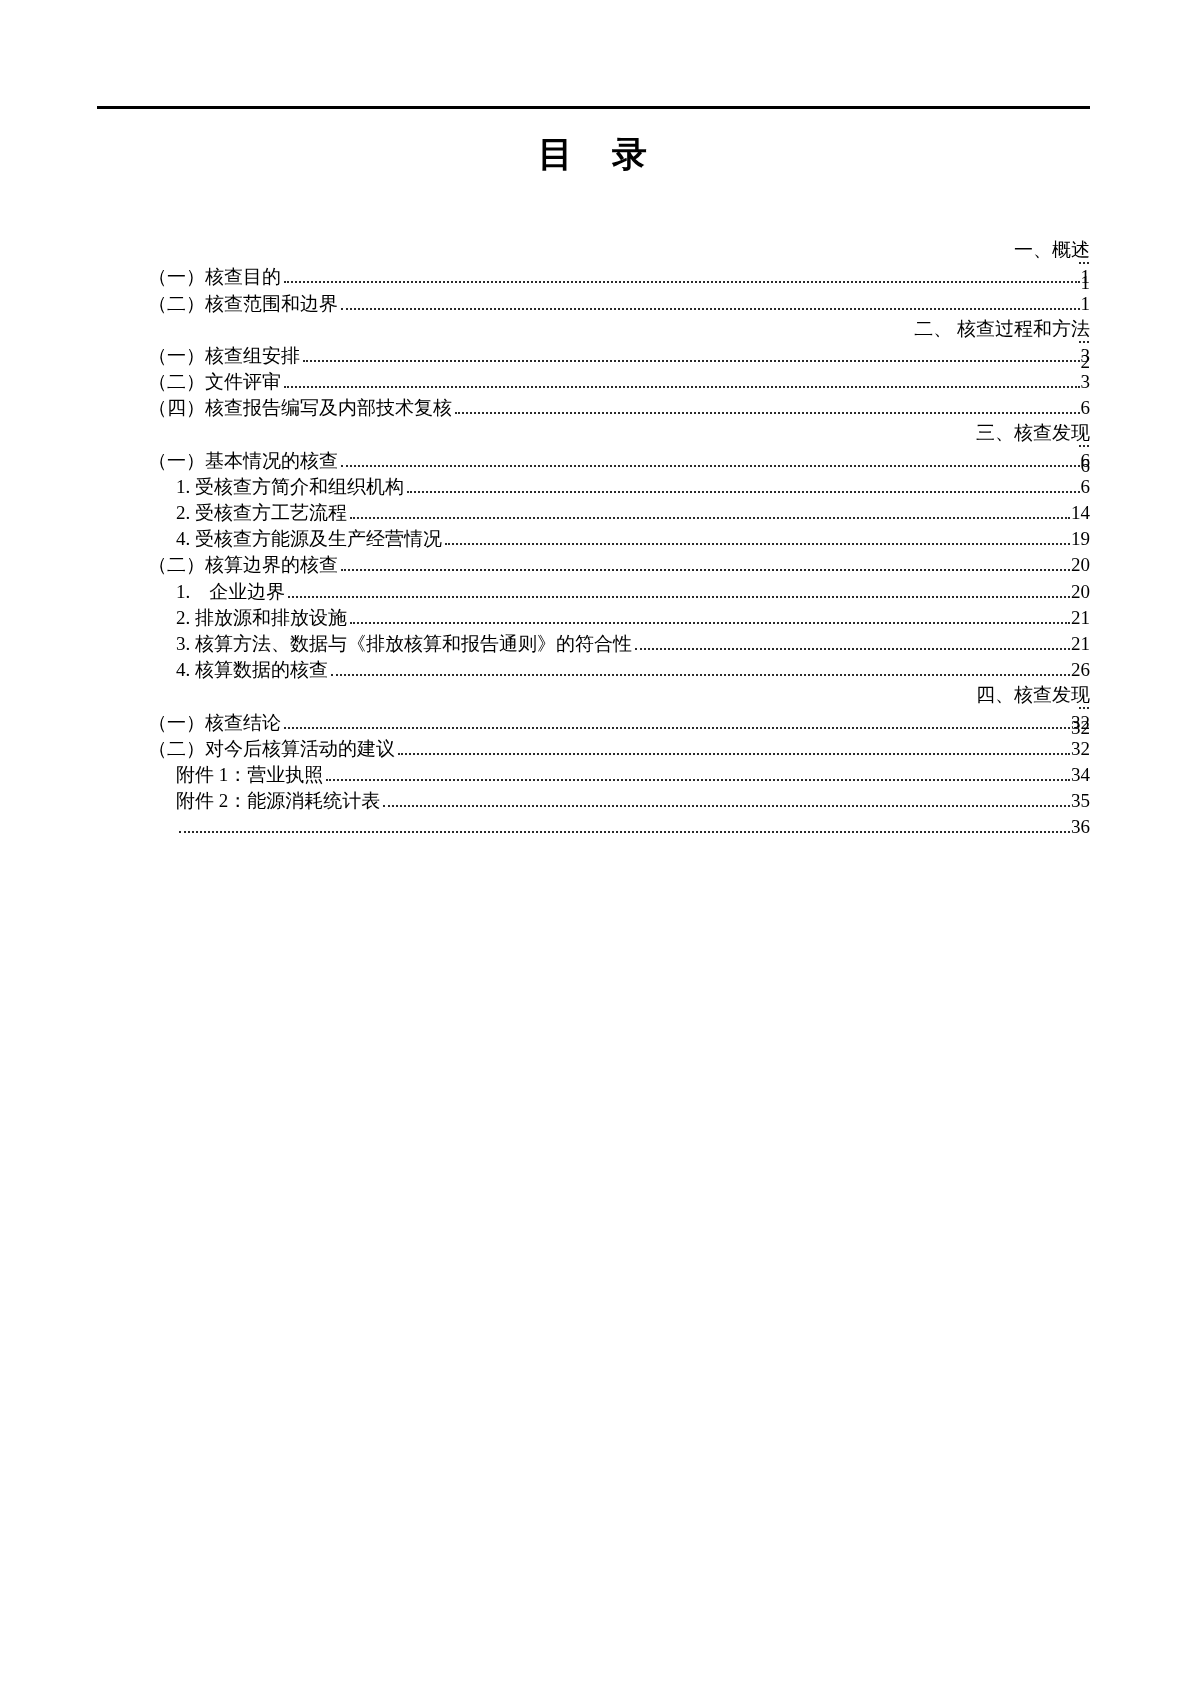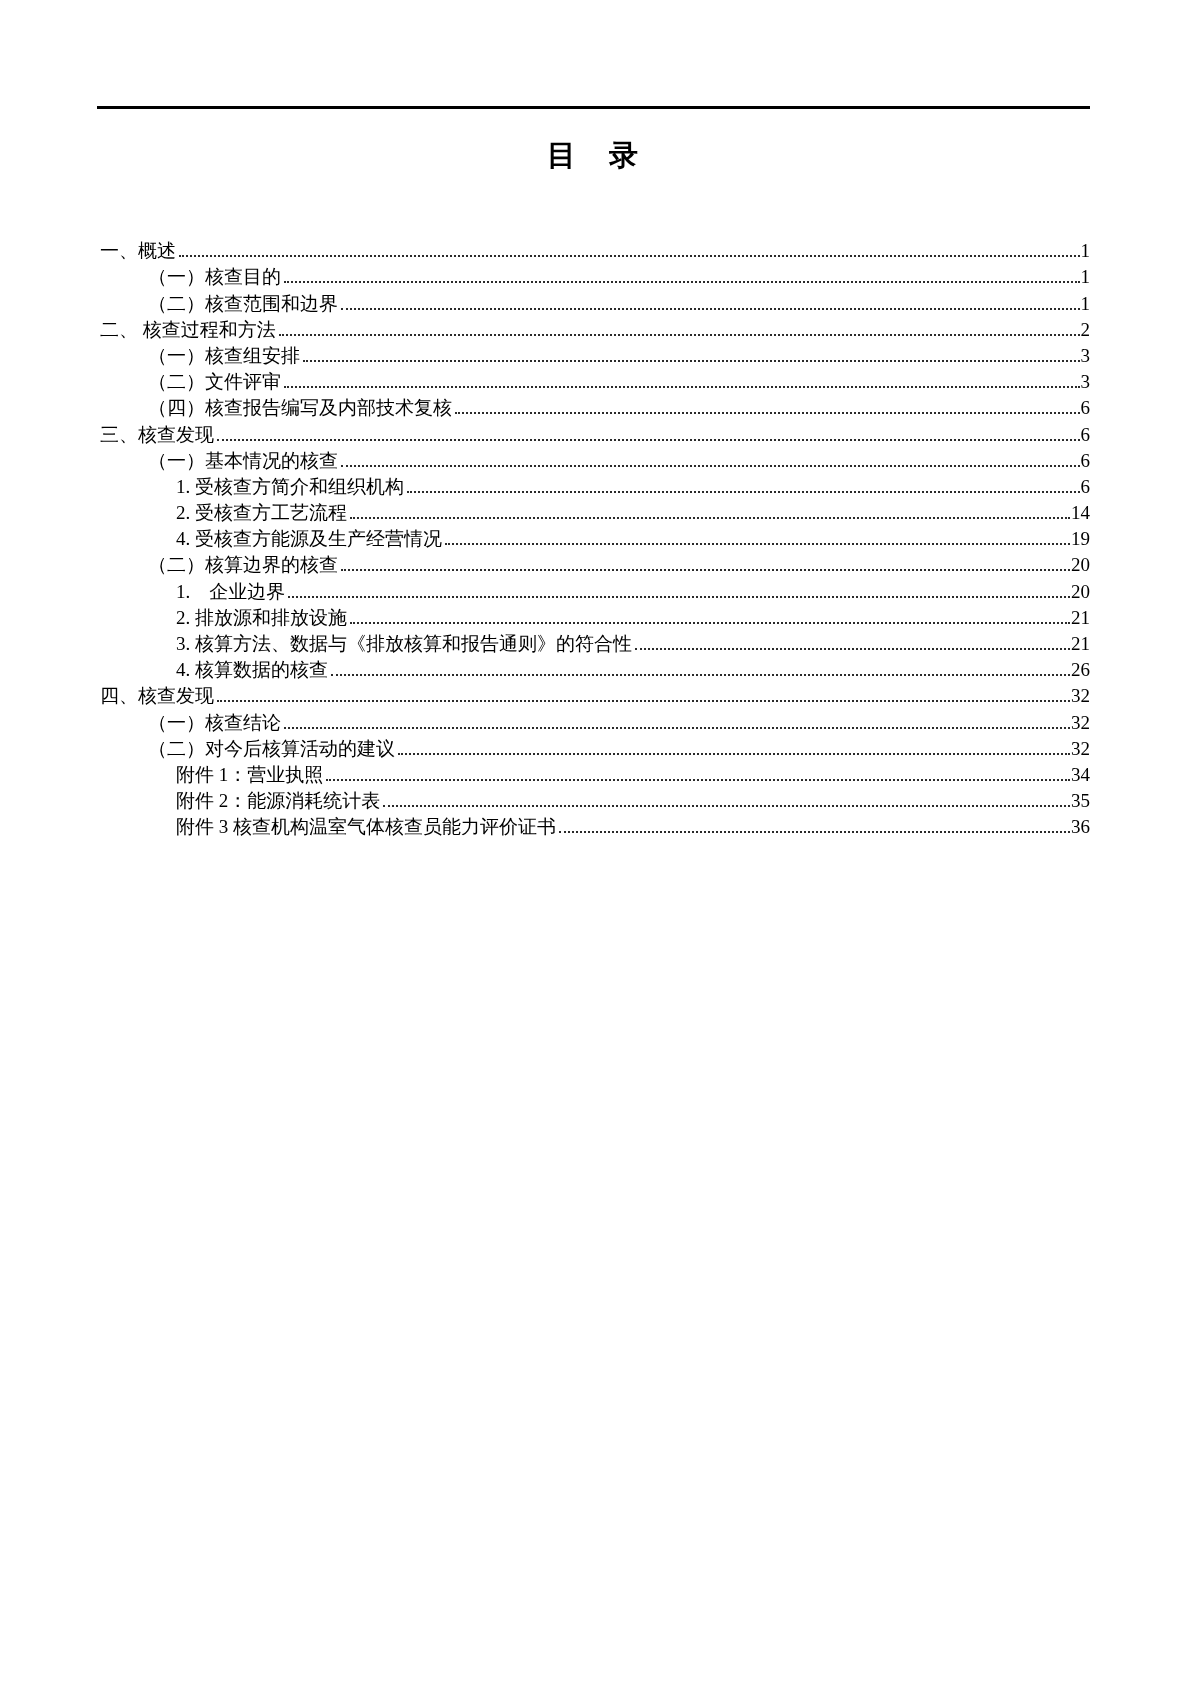--- a/index.html
+++ b/index.html
@@ -28,21 +28,21 @@
     height: 3px;
     background: #000000;
   }
   .toc-title {
     position: absolute;
     left: 97px;
     top: 136px;
     width: 993px;
     margin: 0;
     text-align: center;
-    font-size: 29px;
+    font-size: 35px;
     line-height: 38px;
     font-weight: bold;
     letter-spacing: 2px;
   }
   .toc {
     position: absolute;
     left: 97px;
     top: 237px;
     width: 993px;
   }
@@ -61,21 +61,21 @@
     flex: 1;
     border-bottom: 2px dotted #2a2a2a;
     margin: 0 1px 6px 3px;
     min-width: 10px;
   }
   .toc-row .toc-page {
     white-space: nowrap;
     line-height: 25px;
     font-size: 19px;
   }
-  .lv1 { padding-left: 3px; }
+  .lv1 { padding-left: 3px; flex-direction: column; }
   .lv2 { padding-left: 51px; }
   .lv3 { padding-left: 79px; }
 </style>
 </head>
 <body>
 
 <div class="page">
   <div class="header-rule"></div>
   <h1 class="toc-title">目　录</h1>
   <nav class="toc" id="toc-list">
@@ -183,18 +183,17 @@
     <span class="toc-label">附件 1：营业执照</span>
     <span class="toc-dots"></span>
     <span class="toc-page">34</span>
   </div>
       <div class="toc-row lv3">
     <span class="toc-label">附件 2：能源消耗统计表</span>
     <span class="toc-dots"></span>
     <span class="toc-page">35</span>
   </div>
       <div class="toc-row lv3">
-    <span class="toc-label">附件 3 核查机构温室气体核查员能力评价证书</span>
     <span class="toc-dots"></span>
     <span class="toc-page">36</span>
   </div>
     </nav>
 </div>
 
 </body></html>

